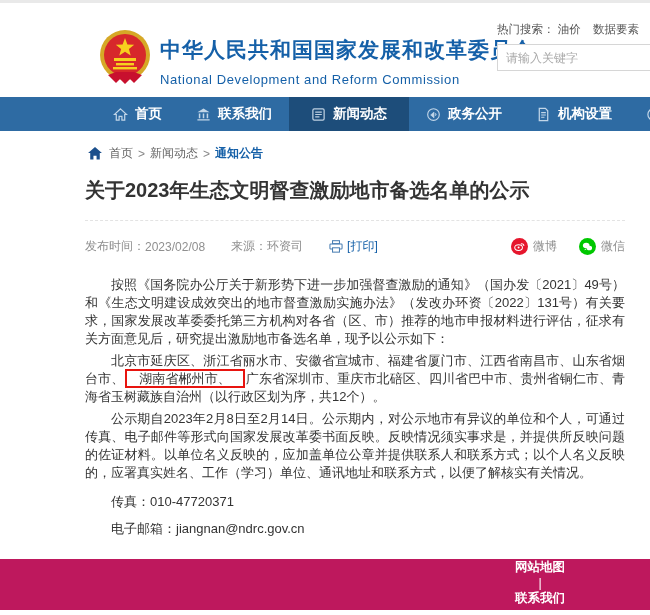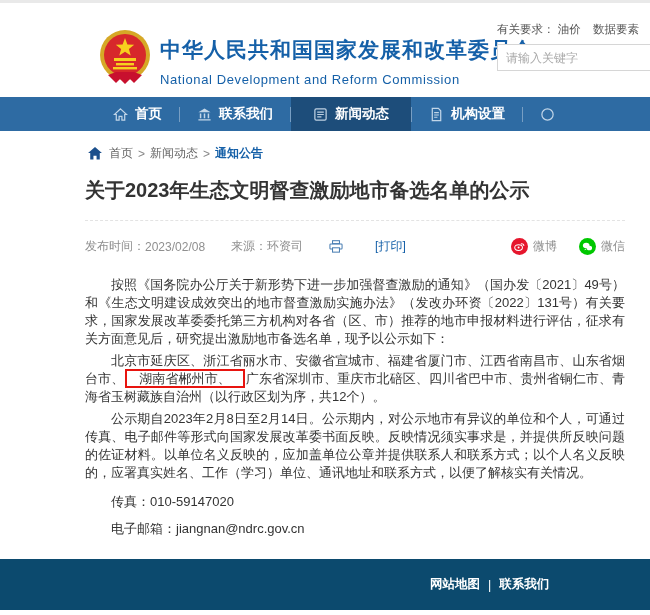--- a/index.html
+++ b/index.html
@@ -49,39 +49,39 @@
   .breadcrumb .current { color:#1560a8; font-weight:bold; }
   
   .article { width:540px; margin:0 0 0 85px; }
   .article-title { margin-top:15px; font-size:20px; font-weight:bold; color:#333; line-height:1.3; }
   .title-rule { margin-top:17px; border-top:1px dashed #e3e3e3; }
   .meta-row {
     margin-top:17px; display:flex; align-items:flex-start;
     font-size:12px; color:#8f8f8f;
   }
   .meta-item { margin-right:26px; display:flex; align-items:center; }
-  .print-link { color:#1560a8; text-decoration:none; display:flex; align-items:center; cursor:pointer;gap:28px; }
+  .print-link { color:#1560a8; text-decoration:none; display:flex; align-items:center; cursor:pointer; }
   .print-link svg { margin-right:4px; }
   .meta-share { margin-left:auto; display:flex; align-items:center; }
   .share-btn { display:flex; align-items:center; margin-left:22px; cursor:pointer; color:#8f8f8f; }
   .share-btn .sicon { width:17px; height:17px; border-radius:50%; margin-right:5px; display:flex; align-items:center; justify-content:center; }
   .sicon.weibo { background:#e6162d; }
   .sicon.wechat { background:#00c800; }
   .article-body { margin-top:21px; font-size:13px; line-height:18px; color:#333; }
   .article-body p { text-indent:2em; margin-bottom:4px; text-align:justify; }
   .hl-box { border:2px solid #e8140f; padding:0 12px; margin:0 1px; }
   .contact { margin-top:11px; }
   .contact p { margin-bottom:9px; }
   .sign-block { margin-top:24px; text-align:center; font-size:13px; color:#333; }
   .sign-block div { margin-bottom:13px; }
   
   .site-footer {
     position:absolute; left:0; top:556px; width:650px; height:51px;
-    background:#0c4a6e; color:#fff; font-size:12.5px; font-weight:bold;
-    display:flex; align-items:center; padding-left:430px; white-space:nowrap;
+    background:#be185d; color:#fff; font-size:12.5px; font-weight:bold;
+    display:flex; align-items:center; padding-left:430px; white-space:nowrap;flex-direction:column;
   }
   .site-footer a { color:#fff; text-decoration:none; cursor:pointer; }
   .site-footer .fsep { margin:0 8px; font-weight:normal; }
 </style>
 </head>
 <body>
 
 <div class="site-header">
   <svg class="emblem" viewBox="0 0 54 56">
     <circle cx="27" cy="26" r="25" fill="#d6a826"></circle>
@@ -91,21 +91,21 @@
     <rect x="18" y="34" width="18" height="2.4" fill="#f7d11e"></rect>
     <rect x="15" y="38" width="24" height="2.4" fill="#f7d11e"></rect>
     <path d="M10 46 l8 8 4-4 5 5 5-5 4 4 8-8 -8-3 -18 0 z" fill="#c8102e"></path>
   </svg>
   <div class="logo-text">
     <div class="logo-cn">中华人民共和国国家发展和改革委员会</div>
     <div class="logo-en">National Development and Reform Commission</div>
   </div>
   <div class="header-right">
     <div class="hot-search">
-      <span>有关要求：</span>
+      <span>热门搜索：</span>
       <a>油价</a>
       <a>数据要素</a>
       
     </div>
     <div class="search-box">
       <input type="text" placeholder="请输入关键字" style="">
     </div>
   </div>
 </div>
 
@@ -123,20 +123,27 @@
     </svg>
     <span>联系我们</span>
   </div>
   <div class="nav-sep"></div>
   <div class="nav-item active">
     <svg class="nicon" viewBox="0 0 16 16">
       <rect x="2" y="2" width="12" height="12" rx="1.5" fill="none" stroke="#dce9f5" stroke-width="1.3"></rect>
       <path d="M4.5 5.5 H11.5 M4.5 8 H11.5 M4.5 10.5 H9" stroke="#dce9f5" stroke-width="1.2" fill="none"></path>
     </svg>
     <span>新闻动态</span>
+  </div>
+  <div class="nav-item">
+    <svg class="nicon" viewBox="0 0 16 16">
+      <circle cx="8" cy="8" r="6.2" fill="none" stroke="#dce9f5" stroke-width="1.2"></circle>
+      <path d="M5 8.5 L8.5 5.5 V11.5 Z M10 6.5 Q11.8 8 10 9.5" fill="#dce9f5" stroke="#dce9f5" stroke-width="0.8"></path>
+    </svg>
+    <span>政务公开</span>
   </div>
   <div class="nav-sep"></div>
   <div class="nav-item">
     <svg class="nicon" viewBox="0 0 16 16">
       <path d="M3.5 1.5 H10 L12.5 4 V14.5 H3.5 Z" fill="none" stroke="#dce9f5" stroke-width="1.3"></path>
       <path d="M5.5 6 H10.5 M5.5 8.5 H10.5 M5.5 11 H9" stroke="#dce9f5" stroke-width="1.1" fill="none"></path>
     </svg>
     <span>机构设置</span>
   </div>
   <div class="nav-sep"></div>
@@ -201,21 +208,21 @@
         <span>微信</span>
       </span>
     </span>
   </div>
 
   <div class="article-body">
     <p>按照《国务院办公厅关于新形势下进一步加强督查激励的通知》（国办发〔2021〕49号）和《生态文明建设成效突出的地市督查激励实施办法》（发改办环资〔2022〕131号）有关要求，国家发展改革委委托第三方机构对各省（区、市）推荐的地市申报材料进行评估，征求有关方面意见后，研究提出激励地市备选名单，现予以公示如下：</p>
     <p><span>北京市延庆区、浙江省丽水市、安徽省宣城市、福建省厦门市、江西省南昌市、山东省烟台市、</span><span class="hl-box">湖南省郴州市、</span><span>广东省深圳市、重庆市北碚区、四川省巴中市、贵州省铜仁市、青海省玉树藏族自治州（以行政区划为序，共12个）。</span></p>
     <p>公示期自2023年2月8日至2月14日。公示期内，对公示地市有异议的单位和个人，可通过传真、电子邮件等形式向国家发展改革委书面反映。反映情况须实事求是，并提供所反映问题的佐证材料。以单位名义反映的，应加盖单位公章并提供联系人和联系方式；以个人名义反映的，应署真实姓名、工作（学习）单位、通讯地址和联系方式，以便了解核实有关情况。</p>
     <div class="contact">
-      <p>传真：010-59147020</p>
+      <p>传真：010-47720371</p>
       <p>电子邮箱：jiangnan@ndrc.gov.cn</p>
     </div>
     <div class="sign-block">
       <div>国家发展改革委环资司</div>
       <div>2023年2月8日</div>
     </div>
   </div>
 </div>
 
 <div class="site-footer">

